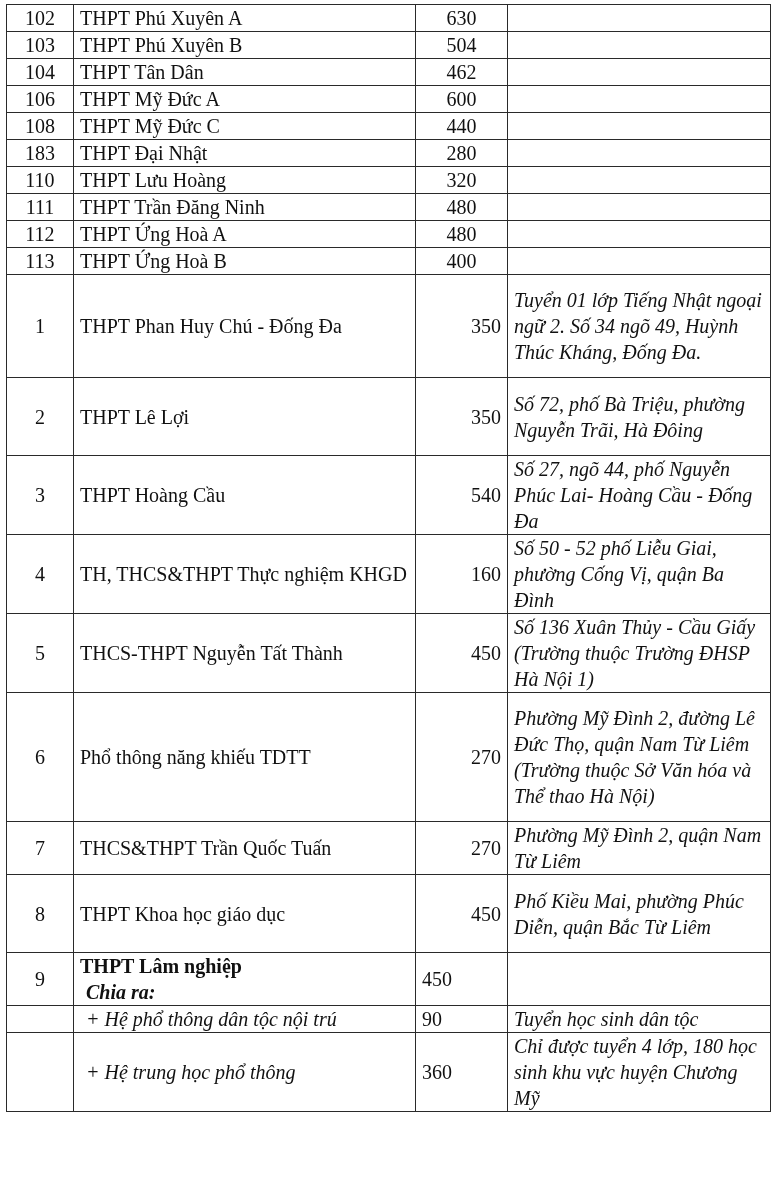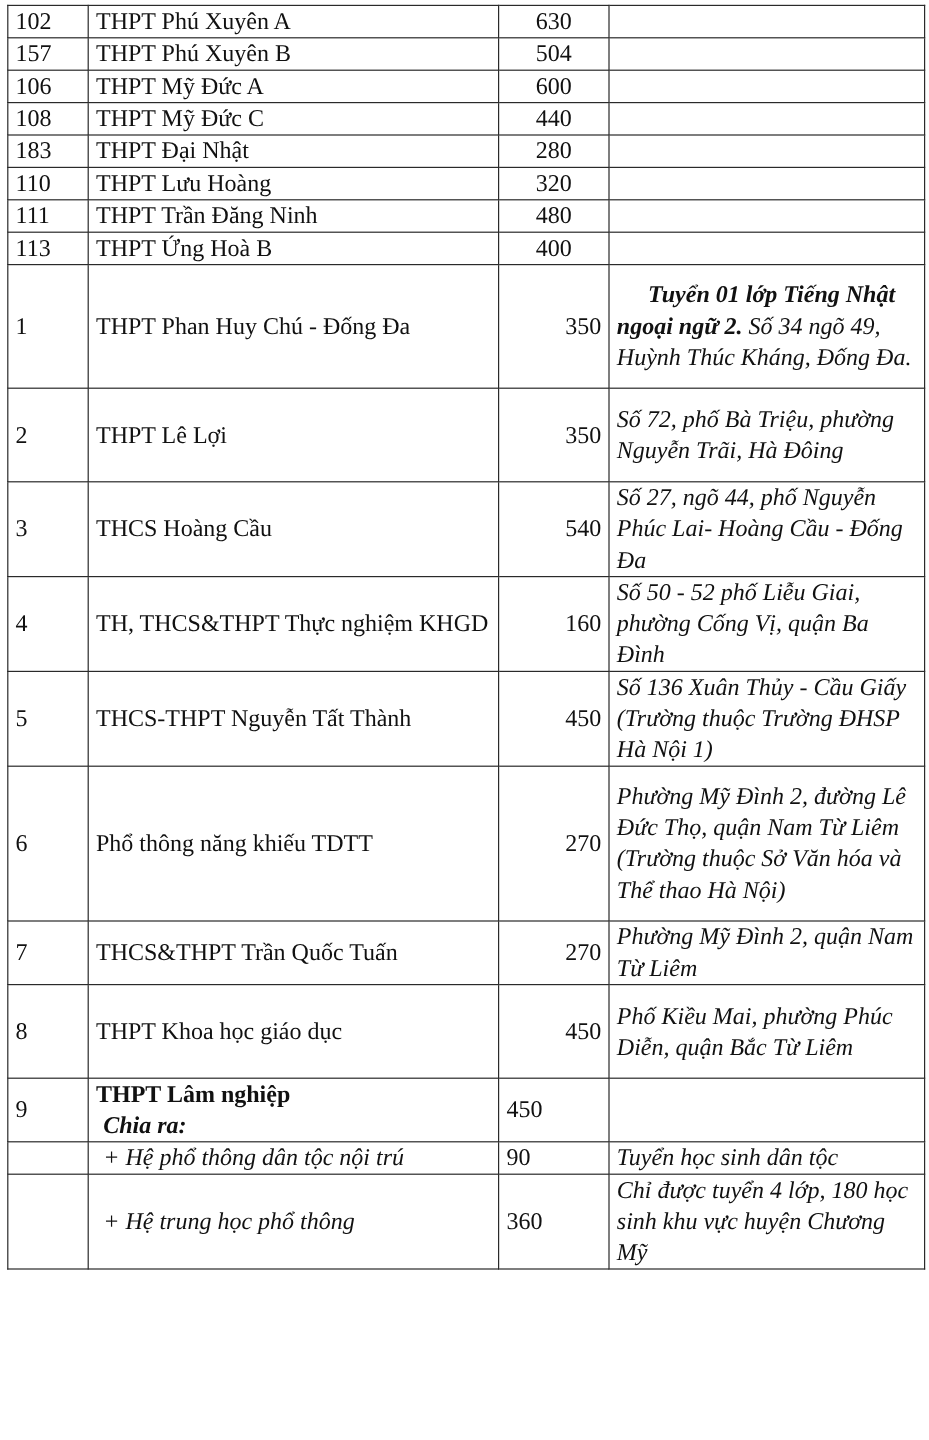--- a/index.html
+++ b/index.html
@@ -29,35 +29,35 @@
       font-size: 20px;
       line-height: 26px;
       vertical-align: middle;
       overflow: hidden;
     }
     col.c-stt { width: 67px; }
     col.c-name { width: 342px; }
     col.c-qty { width: 92px; }
     col.c-note { width: 263px; }
 
-    td.stt { text-align: left; padding: 0 2px; }
+    td.stt { text-align: center; padding: 0 2px; }
     td.qty-center { text-align: center; }
     td.qty-right { text-align: right; padding-right: 4px; }
     td.qty-left-top { text-align: left; vertical-align: top; padding-left: 6px; }
     td.note { font-style: italic; font-size: 20px; line-height: 26px; padding-left: 6px; padding-right: 2px; }
     td.top { vertical-align: top; font-weight: bold; }
     tr.simple td { height: 25.5px; }
     tr.section td { height: 25px; }
     td.section-title {
       text-align: center;
       font-weight: bold;
       font-size: 19px;
       letter-spacing: 0.2px;
     }
-    .bold-italic { font-weight: bold; font-style: italic; margin-left: 26px; }
+    .bold-italic { font-weight: normal; font-style: italic; }
     .sub-label { font-style: italic; padding-left: 6px; display: block; }
     .indent-italic { font-style: italic; }
     tr.r-multi4 td { height: 102px; }
     tr.r-multi3 td { height: 77px; }
     tr.r-multi5 td { height: 128px; }
     tr.r-multi2 td { height: 51px; }
     tr.r-sub1 td { height: 25px; }
     tr.r-sub3 td { height: 77px; }
   </style>
 </head>
@@ -72,23 +72,29 @@
   </colgroup>
   <tbody>
 
     <tr class="simple">
       <td class="stt">102</td>
       <td>THPT Phú Xuyên A</td>
       <td class="qty-center">630</td>
       <td class="note"></td>
     </tr>
     <tr class="simple">
-      <td class="stt">157</td>
+      <td class="stt">103</td>
       <td>THPT Phú Xuyên B</td>
       <td class="qty-center">504</td>
+      <td class="note"></td>
+    </tr>
+    <tr class="simple">
+      <td class="stt">104</td>
+      <td>THPT Tân Dân</td>
+      <td class="qty-center">462</td>
       <td class="note"></td>
     </tr>
     <tr class="simple">
       <td class="stt">106</td>
       <td>THPT Mỹ Đức A</td>
       <td class="qty-center">600</td>
       <td class="note"></td>
     </tr>
     <tr class="simple">
       <td class="stt">108</td>
@@ -104,20 +110,26 @@
     </tr>
     <tr class="simple">
       <td class="stt">110</td>
       <td>THPT Lưu Hoàng</td>
       <td class="qty-center">320</td>
       <td class="note"></td>
     </tr>
     <tr class="simple">
       <td class="stt">111</td>
       <td>THPT Trần Đăng Ninh</td>
+      <td class="qty-center">480</td>
+      <td class="note"></td>
+    </tr>
+    <tr class="simple">
+      <td class="stt">112</td>
+      <td>THPT Ứng Hoà A</td>
       <td class="qty-center">480</td>
       <td class="note"></td>
     </tr>
     <tr class="simple">
       <td class="stt">113</td>
       <td>THPT Ứng Hoà B</td>
       <td class="qty-center">400</td>
       <td class="note"></td>
     </tr>
 
@@ -129,21 +141,21 @@
       <td class="note"><span class="bold-italic">Tuyển 01 lớp Tiếng Nhật ngoại ngữ 2.</span><span> Số 34 ngõ 49, Huỳnh Thúc Kháng, Đống Đa.</span></td>
     </tr>
     <tr class="r-multi3">
       <td class="stt">2</td>
       <td>THPT Lê Lợi</td>
       <td class="qty-right">350</td>
       <td class="note">Số 72, phố Bà Triệu, phường Nguyễn Trãi, Hà Đôing</td>
     </tr>
     <tr class="r-multi3">
       <td class="stt">3</td>
-      <td>THCS Hoàng Cầu</td>
+      <td>THPT Hoàng Cầu</td>
       <td class="qty-right">540</td>
       <td class="note">Số 27, ngõ 44, phố Nguyễn Phúc Lai- Hoàng Cầu - Đống Đa</td>
     </tr>
     <tr class="r-multi3">
       <td class="stt">4</td>
       <td>TH, THCS&amp;THPT Thực nghiệm KHGD</td>
       <td class="qty-right">160</td>
       <td class="note">Số 50 - 52 phố Liễu Giai, phường Cống Vị, quận Ba Đình</td>
     </tr>
     <tr class="r-multi3">

